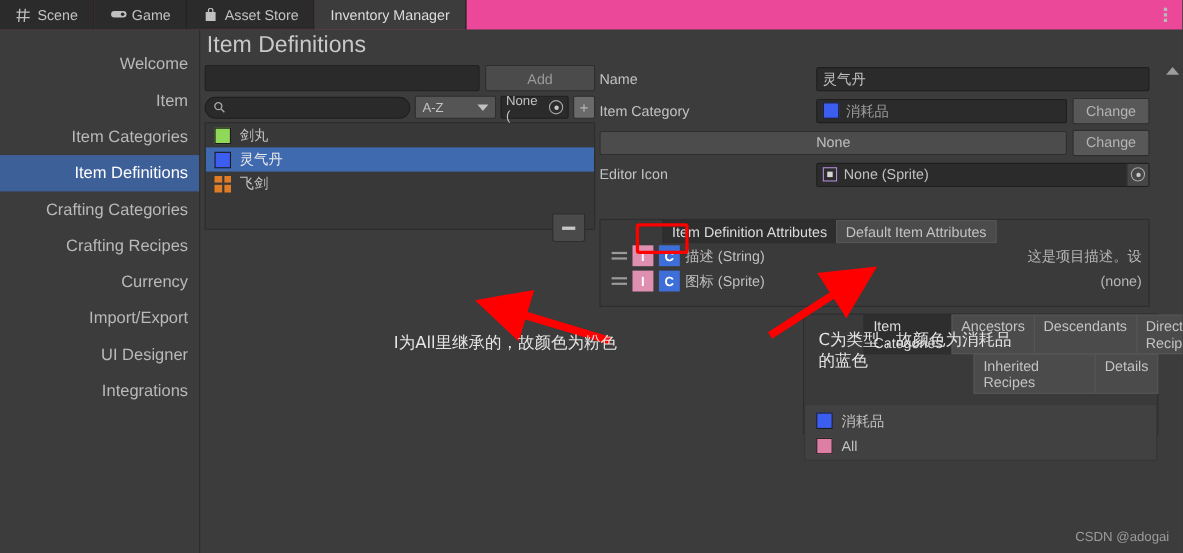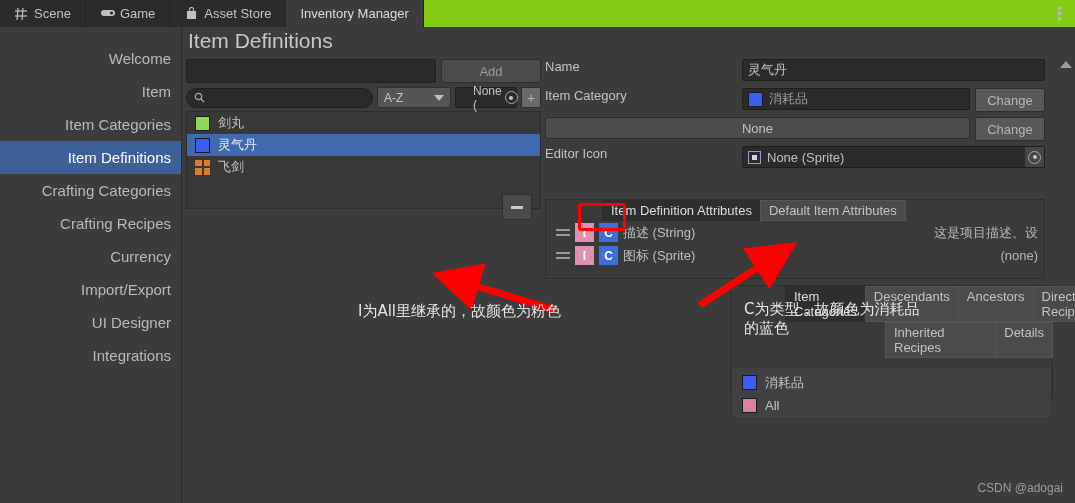--- a/index.html
+++ b/index.html
@@ -6,21 +6,21 @@
   html, body { margin:0; padding:0; }
   body {
     width:1075px; height:503px;
     background:#383838;
     font-family:"Liberation Sans","DejaVu Sans",sans-serif;
     font-size:13px; color:#c4c4c4;
     overflow:hidden; position:relative;
   }
   
   #tabbar {
-    height:27px; background:#84cc16; display:flex; align-items:stretch;
+    height:27px; background:#ec4899; display:flex; align-items:stretch;
     position:relative;
     text-align:center;
   }
   .tab {
     display:flex; align-items:center; gap:6px;
     padding:0 14px; font-size:13px; color:#c2c2c2;
     background:#2b2b2b; border-right:1px solid #232323;
   }
   .tab.active { background:#3c3c3c; color:#dcdcdc; }
   .tab-ico { width:14px; height:14px; display:inline-block; position:relative; flex:0 0 auto; }
@@ -73,21 +73,21 @@
     display:flex; align-items:center; padding:0 6px; position:relative;
   }
   .caret {
     width:0; height:0; border-left:5px solid transparent;
     border-right:5px solid transparent; border-top:6px solid #c0c0c0;
     position:absolute; right:6px; top:7px;
   }
   #filter-object {
     width:62px; height:21px; background:#2b2b2b; border:1px solid #1f1f1f;
     border-radius:2px; color:#c2c2c2; font-size:12px;
-    display:flex; align-items:center; padding:0 17px; gap:3px;
+    display:flex; align-items:center; padding:0 4px; gap:3px;
   }
   .radio-ico {
     width:13px; height:13px; border-radius:50%; border:1px solid #a8a8a8;
     display:inline-flex; align-items:center; justify-content:center; flex:0 0 auto;
   }
   .radio-ico::after { content:""; width:4px; height:4px; border-radius:50%; background:#c8c8c8; }
   #add-filter-button { width:20px; height:21px; padding:0; font-size:14px; background:#6a6a6a; }
   #itemlist {
     margin-top:3px; background:#383838; border:1px solid #2d2d2d;
     height:98px; overflow:hidden;
@@ -104,21 +104,21 @@
   }
   .grid-ico span { background:#e07b26; display:block; }
   #minus-button {
     position:absolute; left:316px; top:135px; width:30px; height:26px;
     background:#4a4a4a; border:1px solid #2d2d2d; border-radius:0 0 3px 3px;
     display:flex; align-items:center; justify-content:center;
   }
   #minus-button b { display:block; width:12px; height:3px; background:#c8c8c8; }
   
   #props { position:absolute; left:363px; right:30px; top:32px; }
-  .prow { display:flex; align-items:flex-start; height:25px; margin-bottom:4px; }
+  .prow { display:flex; align-items:center; height:25px; margin-bottom:4px; }
   .plabel { width:197px; font-size:13px; color:#c2c2c2; }
   .pfield {
     flex:1; height:22px; background:#2b2b2b; border:1px solid #1e1e1e;
     border-radius:2px; display:flex; align-items:center; padding:0 5px;
     font-size:13px; color:#c0c0c0; gap:6px;
   }
   .pfield.center { justify-content:center; }
   .pfield.light { background:#4c4c4c; border-color:#2e2e2e; }
   .change-btn { margin-left:5px; width:70px; }
   .sprite-ico {
@@ -371,22 +371,22 @@
         <span class="badge i">I</span>
         <span class="badge c">C</span>
         <span>图标 (Sprite)</span>
         <span class="attr-val">(none)</span>
       </div>
     </div>
 
     <div id="cat-box">
       <div id="cat-tabs1">
         <div class="minitab active">Item Categories</div>
+        <div class="minitab">Ancestors</div>
         <div class="minitab">Descendants</div>
-        <div class="minitab">Ancestors</div>
         <div class="minitab">Direct Recipes</div>
       </div>
       <div id="cat-tabs2">
         <div class="minitab">Inherited Recipes</div>
         <div class="minitab">Details</div>
       </div>
       <div id="cat-list">
         <div class="cat-item">
           <span class="swatch" style="background:#3c5ef0"></span>
           <span>消耗品</span>

